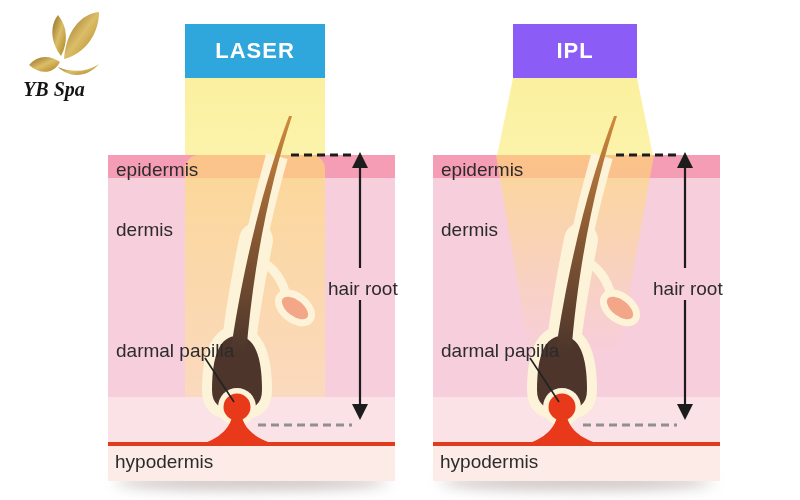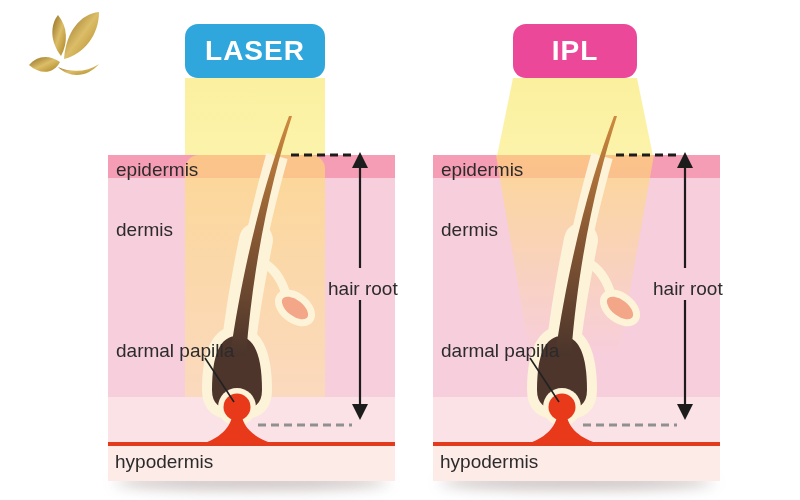--- a/index.html
+++ b/index.html
@@ -4,21 +4,21 @@
 <style>
   html,body{margin:0;padding:0;background:#ffffff;}
   #stage{
     position:relative;width:800px;height:500px;background:#ffffff;overflow:hidden;
     font-family:"Liberation Sans",sans-serif;
   }
   .abs{position:absolute;}
   
   .beam-header{
     position:absolute;top:24px;height:54px;display:flex;align-items:center;justify-content:center;
-    color:#ffffff;font-size:28px;font-weight:600;letter-spacing:1px;z-index:3;border-radius:13px;
+    color:#ffffff;font-size:22px;font-weight:600;letter-spacing:1px;z-index:3;
   }
   #laser-header{left:185px;width:140px;background:#2fa7dc;}
   #ipl-header{left:513px;width:124px;background:#f6676e;}
   
   .beam-above{position:absolute;top:78px;height:78px;z-index:1;}
   #laser-beam-above{left:185px;width:140px;background:linear-gradient(#fbf0a0,#fcf3ab);}
   #ipl-beam-above{left:495px;width:160px;background:linear-gradient(#fbf09e,#fcf3ab);
     clip-path:polygon(18px 0,142px 0,158px 78px,2px 78px);}
   
   .skin-layer{position:absolute;width:287px;z-index:2;}
@@ -63,23 +63,24 @@
         <stop offset="0" stop-color="#8c6a1e"></stop>
         <stop offset="0.5" stop-color="#dcbd68"></stop>
         <stop offset="1" stop-color="#a8821f"></stop>
       </linearGradient>
     </defs>
     <path d="M50 55 C52 28 66 10 85 8 C85 31 70 50 50 55 Z" fill="url(#gold)"></path>
     <path d="M47 52 C36 38 36 21 44 11 C54 23 54 39 47 52 Z" fill="url(#gold)"></path>
     <path d="M46 58 C34 50 23 52 15 61 C26 71 40 70 46 58 Z" fill="url(#gold)"></path>
     <path d="M44 63 C56 75 74 73 85 60 C73 68 58 69 44 63 Z" fill="url(#gold)"></path>
   </svg>
+  <div class="logo-text">YB Spa</div>
 
   <div id="laser-header" class="beam-header" style="background-color: rgb(47, 167, 220);">LASER</div>
-  <div id="ipl-header" class="beam-header" style="background-color: #ec4899;">IPL</div>
+  <div id="ipl-header" class="beam-header" style="background-color: #8b5cf6;">IPL</div>
 
   <div id="laser-beam-above" class="beam-above"></div>
   <div id="ipl-beam-above" class="beam-above"></div>
 
   <div class="panel-shadow" style="left:114px;"></div>
   <div class="panel-shadow" style="left:439px;"></div>
 
   <div class="skin-layer panel-left epidermis"></div>
   <div class="skin-layer panel-left dermis"></div>
   <div class="skin-layer panel-left subdermis"></div>

